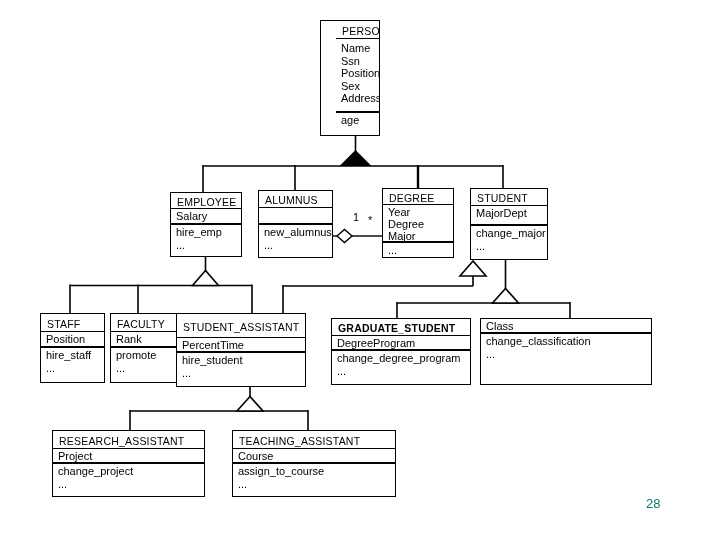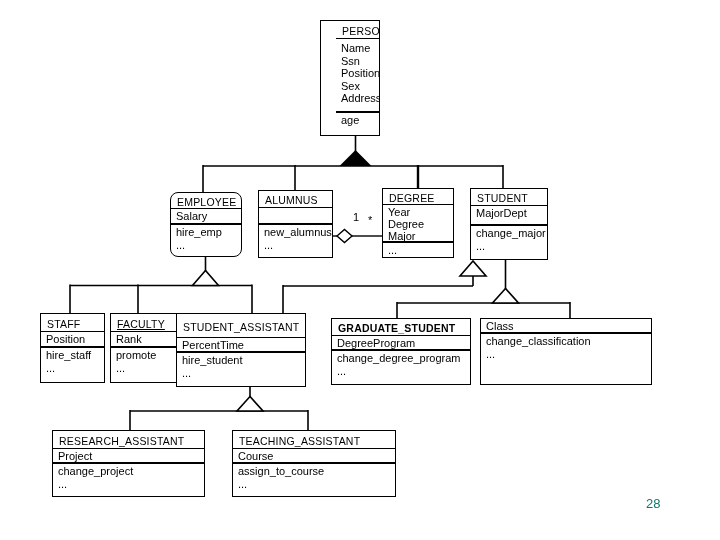--- a/index.html
+++ b/index.html
@@ -80,21 +80,21 @@
       <div class="crow">Position</div>
       <div class="crow">Sex</div>
       <div class="crow">Address</div>
     </div>
     <div class="csec cops">
       <div class="crow">age</div>
       <div class="crow">...</div>
     </div>
   </div>
 
-  <div class="cbox" style="left:170px;top:192px;width:72px;height:65px;border-radius:8px;">
+  <div class="cbox" style="left:170px;top:192px;width:72px;height:65px;">
     <div class="ctitle" style="height:16px;">EMPLOYEE</div>
     <div class="csec cattrs" style="height:16px;">
       <div class="crow">Salary</div>
     </div>
     <div class="csec cops">
       <div class="crow">hire_emp</div>
       <div class="crow">...</div>
     </div>
   </div>
 
@@ -135,21 +135,21 @@
     <div class="csec cattrs" style="height:16px;">
       <div class="crow">Position</div>
     </div>
     <div class="csec cops">
       <div class="crow">hire_staff</div>
       <div class="crow">...</div>
     </div>
   </div>
 
   <div class="cbox" style="left:110px;top:313px;width:67px;height:70px;">
-    <div class="ctitle" style="height:18px;text-decoration:underline;">FACULTY</div>
+    <div class="ctitle" style="height:18px;">FACULTY</div>
     <div class="csec cattrs" style="height:16px;">
       <div class="crow">Rank</div>
     </div>
     <div class="csec cops">
       <div class="crow">promote</div>
       <div class="crow">...</div>
     </div>
   </div>
 
   <div class="cbox" style="left:176px;top:313px;width:130px;height:74px;">

